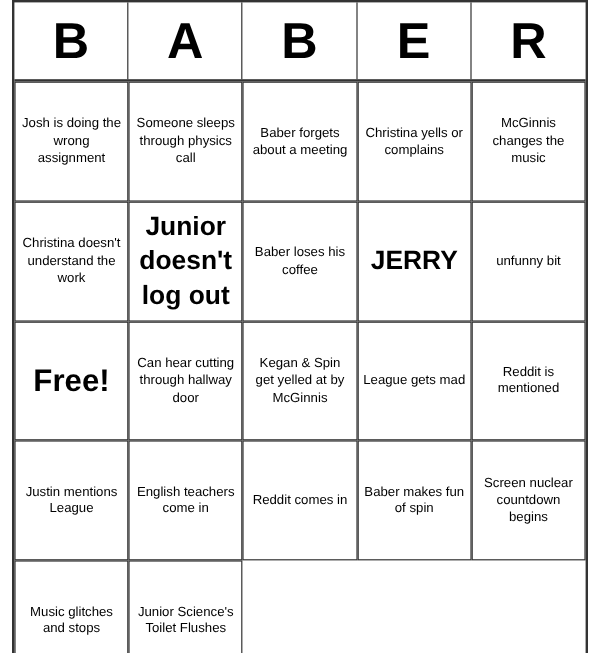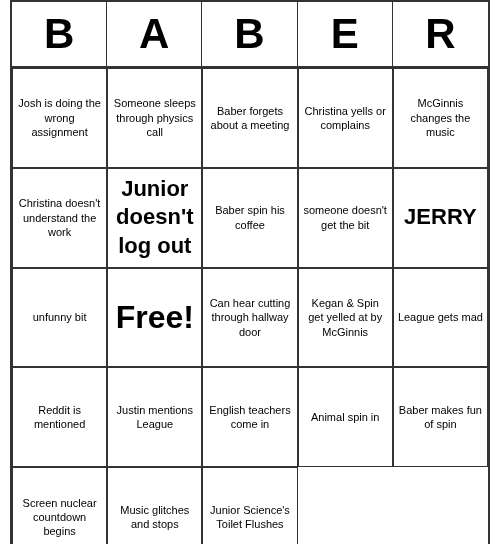--- a/index.html
+++ b/index.html
@@ -47,21 +47,21 @@
       padding: 6px 4px;
       font-size: 11px;
       line-height: 1.3;
       word-break: break-word;
     }
     .bingo-cell.large-text {
       font-size: 22px;
       font-weight: bold;
     }
     .bingo-cell.free {
-      font-size: 32px;
+      font-size: 26px;
       font-weight: bold;
     }
     .bingo-cell span {
       display: block;
     }
   </style>
 </head>
 <body>
 
 <div class="bingo-card">
@@ -88,24 +88,21 @@
       <div class="bingo-cell">
         <span>McGinnis changes the music</span>
       </div>
       <div class="bingo-cell">
         <span>Christina doesn't understand the work</span>
       </div>
       <div class="bingo-cell large-text">
         <span>Junior doesn't log out</span>
       </div>
       <div class="bingo-cell">
-        <span>Baber spin his coffee</span>
-      </div>
-      <div class="bingo-cell">
-        <span>someone doesn't get the bit</span>
+        <span>Baber loses his coffee</span>
       </div>
       <div class="bingo-cell large-text">
         <span>JERRY</span>
       </div>
       <div class="bingo-cell">
         <span>unfunny bit</span>
       </div>
       <div class="bingo-cell free">
         <span>Free!</span>
       </div>
@@ -121,21 +118,21 @@
       <div class="bingo-cell">
         <span>Reddit is mentioned</span>
       </div>
       <div class="bingo-cell">
         <span>Justin mentions League</span>
       </div>
       <div class="bingo-cell">
         <span>English teachers come in</span>
       </div>
       <div class="bingo-cell">
-        <span>Animal spin in</span>
+        <span>Reddit comes in</span>
       </div>
       <div class="bingo-cell">
         <span>Baber makes fun of spin</span>
       </div>
       <div class="bingo-cell">
         <span>Screen nuclear countdown begins</span>
       </div>
       <div class="bingo-cell">
         <span>Music glitches and stops</span>
       </div>

